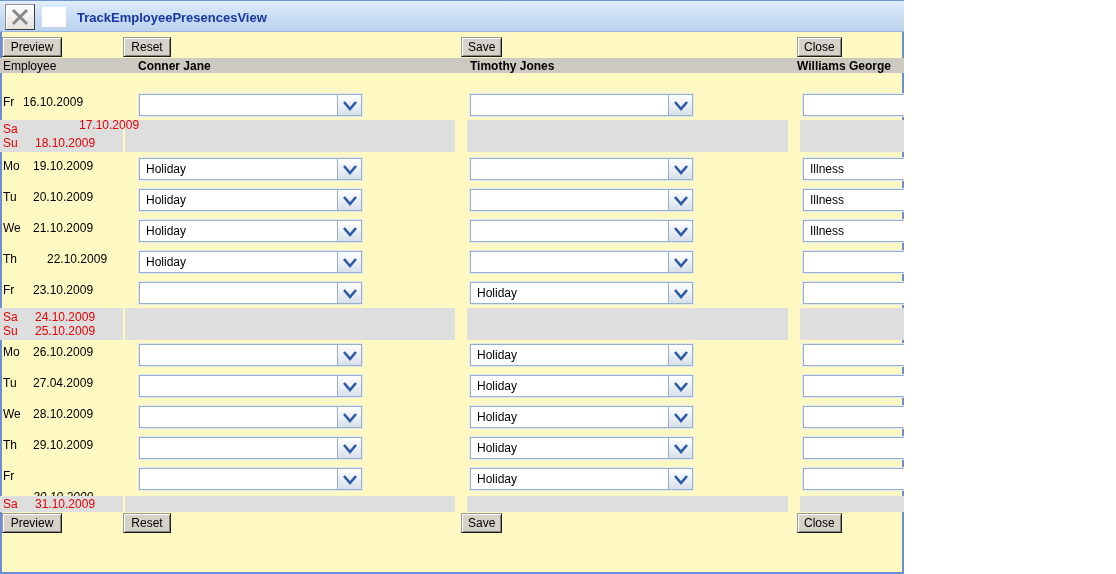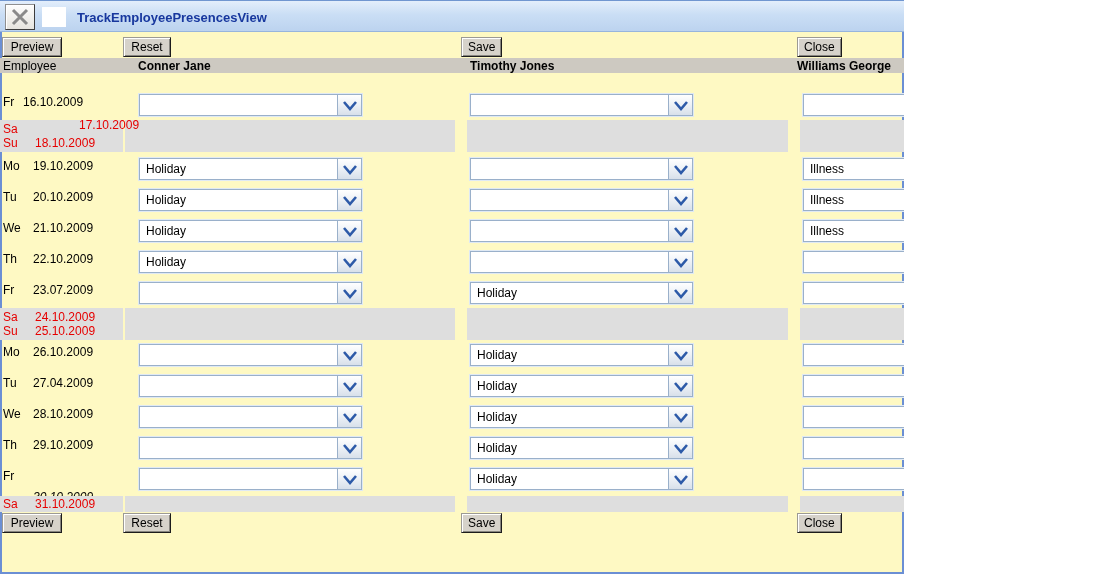--- a/index.html
+++ b/index.html
@@ -181,21 +181,21 @@
       </div>
       <div class="combo" style="left: 803px; top: 220px; width: 223px; height: 22px;">
         <span class="cval">Illness</span>
         <span class="cbtn">
           <svg width="16" height="13" viewBox="0 0 16 13">
             <polyline points="2,3 8,10 14,3" fill="none" stroke="#2d5aa8" stroke-width="2.6"></polyline>
           </svg>
         </span>
       </div>
       <div class="lbl" style="left: 3px; top: 252px;">Th</div>
-      <div class="lbl" style="left: 33px; top: 252px;">22.10.2009</div>
+      <div class="lbl" style="left: 47px; top: 252px;">22.10.2009</div>
       <div class="combo" style="left: 139px; top: 251px; width: 223px; height: 22px;">
         <span class="cval">Holiday</span>
         <span class="cbtn">
           <svg width="16" height="13" viewBox="0 0 16 13">
             <polyline points="2,3 8,10 14,3" fill="none" stroke="#2d5aa8" stroke-width="2.6"></polyline>
           </svg>
         </span>
       </div>
       <div class="combo" style="left: 470px; top: 251px; width: 223px; height: 22px;">
         <span class="cval"></span>
@@ -207,21 +207,21 @@
       </div>
       <div class="combo" style="left: 803px; top: 251px; width: 223px; height: 22px;">
         <span class="cval"></span>
         <span class="cbtn">
           <svg width="16" height="13" viewBox="0 0 16 13">
             <polyline points="2,3 8,10 14,3" fill="none" stroke="#2d5aa8" stroke-width="2.6"></polyline>
           </svg>
         </span>
       </div>
       <div class="lbl" style="left: 3px; top: 283px;">Fr</div>
-      <div class="lbl" style="left: 33px; top: 283px;">23.07.2009</div>
+      <div class="lbl" style="left: 33px; top: 283px;">23.10.2009</div>
       <div class="combo" style="left: 139px; top: 282px; width: 223px; height: 22px;">
         <span class="cval"></span>
         <span class="cbtn">
           <svg width="16" height="13" viewBox="0 0 16 13">
             <polyline points="2,3 8,10 14,3" fill="none" stroke="#2d5aa8" stroke-width="2.6"></polyline>
           </svg>
         </span>
       </div>
       <div class="combo" style="left: 470px; top: 282px; width: 223px; height: 22px;">
         <span class="cval">Holiday</span>

